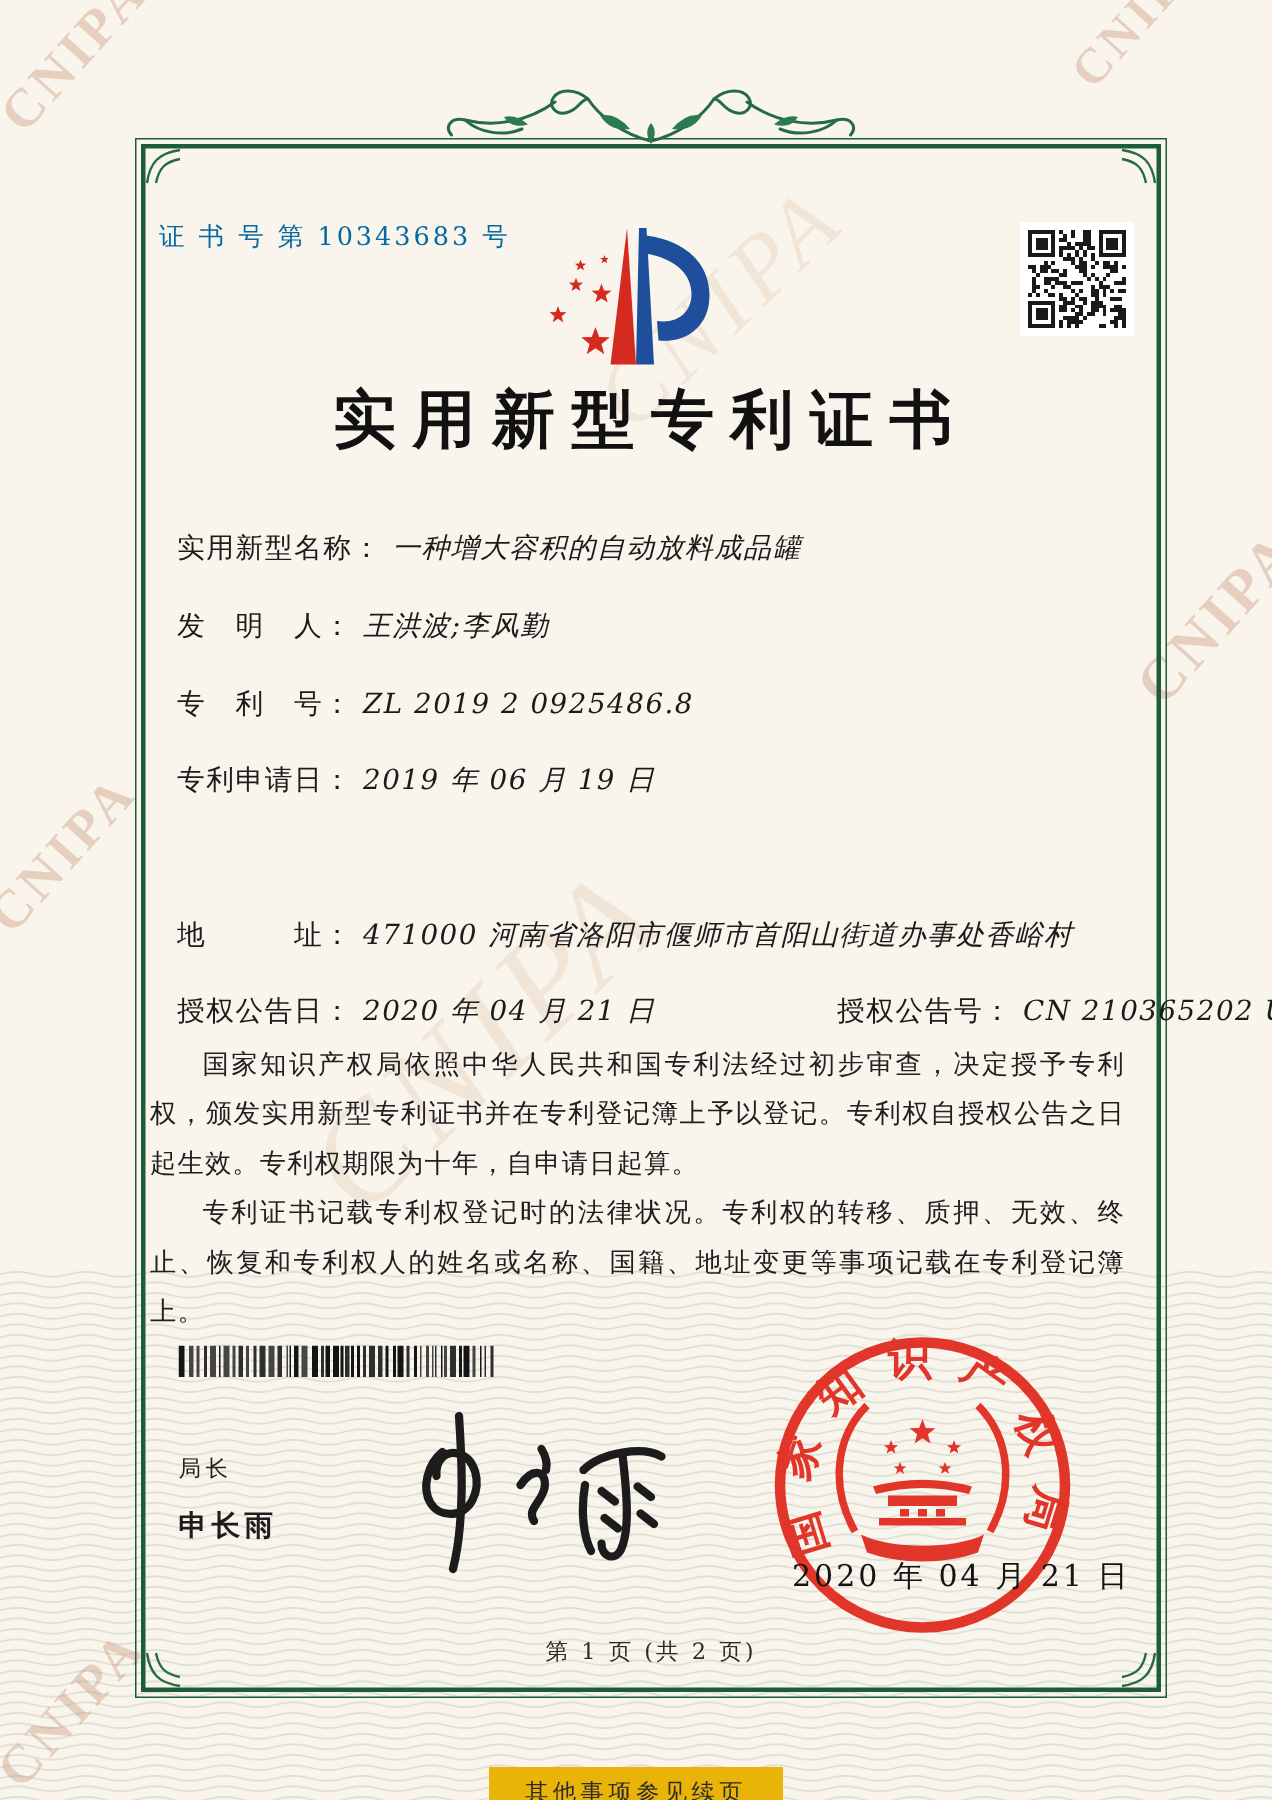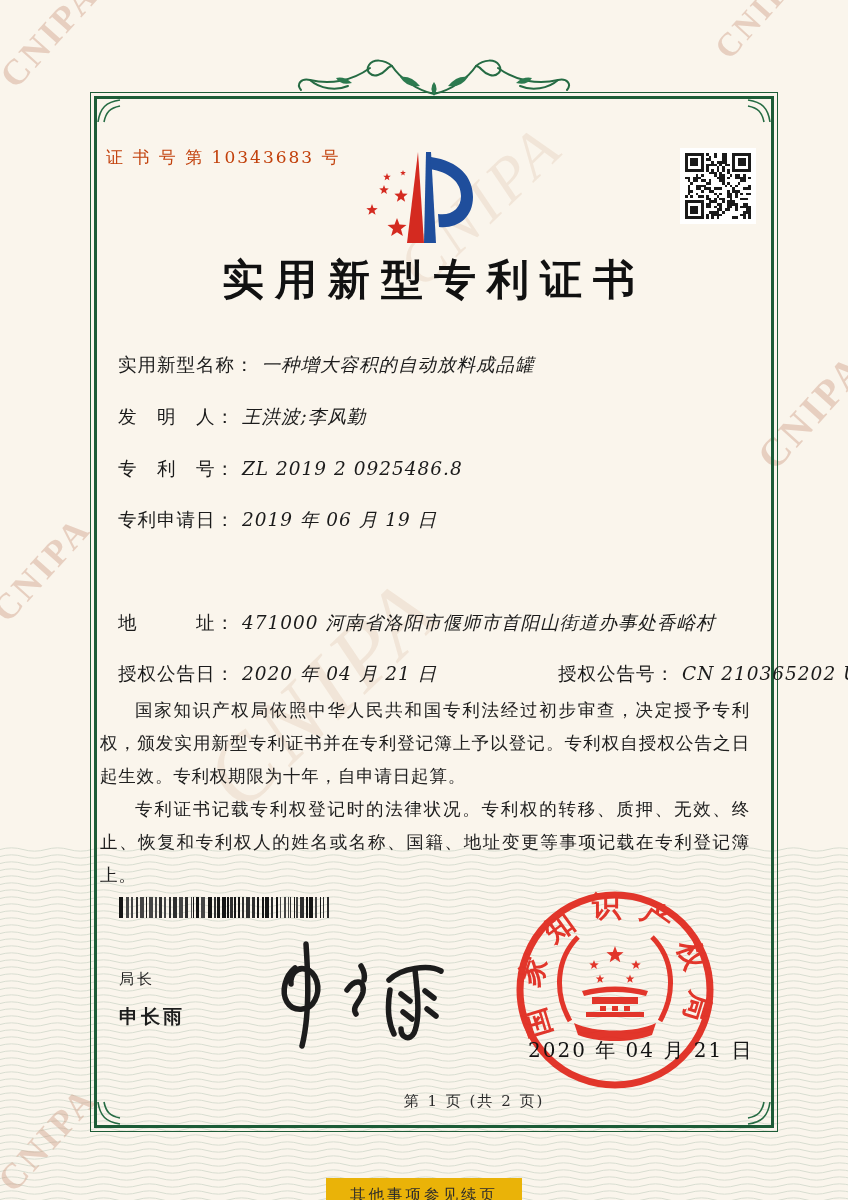--- a/index.html
+++ b/index.html
@@ -23,21 +23,21 @@
   .frame-outer{
     position:absolute; left:90px; top:92px; width:688px; height:1040px;
     border:1.4px solid #1c5c37; box-sizing:border-box;
   }
   .frame-inner{
     position:absolute; left:3px; top:3px; right:3px; bottom:3px;
     border:3px solid #1c5c37;
   }
   .cert-no{
     position:absolute; left:106px; top:146px; font-size:17px;
-    letter-spacing:2px; color:#c2410c;
+    letter-spacing:2px; color:#0369a1;
   }
   .title{
     position:absolute; left:90px; top:252px; width:688px; text-align:center;
     font-size:42px; font-weight:bold; letter-spacing:11px; color:#111;
   }
   .field-row{
     position:absolute; left:118px; font-size:18.5px; letter-spacing:1px;
     color:#1b1b1b; white-space:nowrap;
   }
   .field-row .fv{margin-left:7px;font-style:italic;}
@@ -50,21 +50,21 @@
   .body-text p{margin:0; text-indent:2em;}
   .sig-title{position:absolute; left:119px; top:970px; font-size:15px; letter-spacing:3px;}
   .sig-name{position:absolute; left:119px; top:1004px; font-size:19px; letter-spacing:3px;font-weight:bold;}
   .seal-wrap{position:absolute; left:512px; top:887px; width:206px; height:206px;}
   .seal-date{
     position:absolute; left:528px; top:1037px; font-size:20px; letter-spacing:2px;
     color:#131313; white-space:nowrap;
   }
   .page-num{
     position:absolute; left:90px; top:1092px; width:688px; text-align:center;
-    font-size:15px; letter-spacing:2px; color:#2c2c2c;margin-left:40px;
+    font-size:15px; letter-spacing:2px; color:#2c2c2c;
   }
   .cont-note{
     position:absolute; left:50%; top:1178px; transform:translateX(-50%);
     background:#eab308; padding:7px 24px; font-size:15.5px; letter-spacing:3px;
     color:#2c2c2c;
   }
   svg{display:block;}
 </style>
 </head>
 <body>

